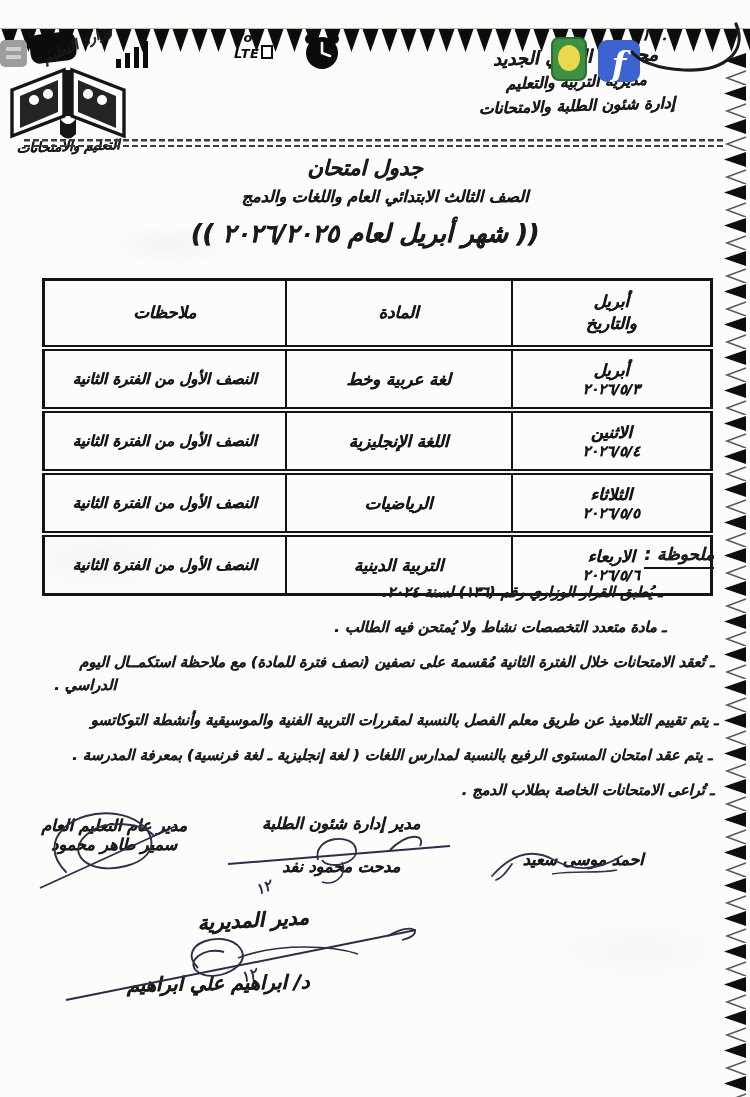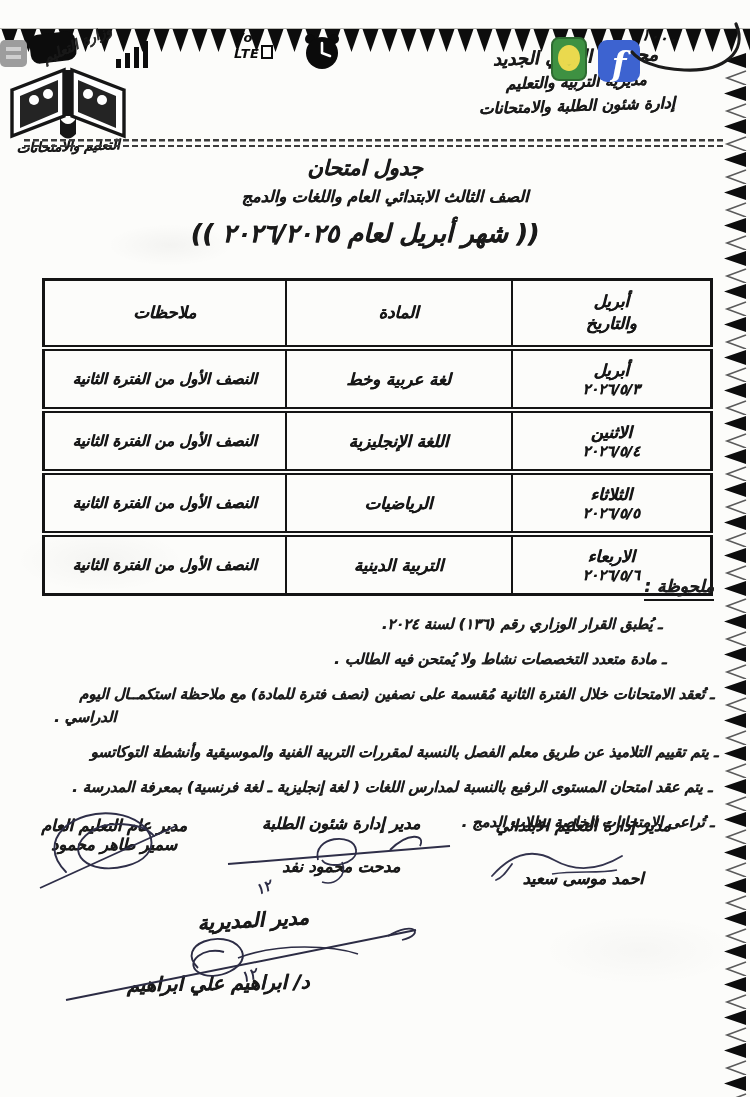--- a/index.html
+++ b/index.html
@@ -67,21 +67,21 @@
   .exam-table th,.exam-table td{text-align:center;vertical-align:middle;font-weight:bold;color:#171717;padding:2px;}
   .exam-table thead th{height:60px;font-size:16.5px;line-height:1.35;border-bottom:6px double #141414;}
   .exam-table tbody td{height:52px;}
   .exam-table tbody tr:not(:last-child) td{border-bottom:6px double #141414;}
   .day-name{font-size:16.5px;line-height:1.25;}
   .day-date{font-size:14.5px;letter-spacing:3px;}
   .subject-cell{font-size:16.5px;}
   .note-cell{font-size:15px;}
 
   
-  .notes-sec{left:28px;top:576px;width:696px;direction:rtl;font-weight:bold;color:#1d1d1d;}
+  .notes-sec{left:28px;top:544px;width:696px;direction:rtl;font-weight:bold;color:#1d1d1d;}
   .notes-heading{display:inline-block;font-size:17px;border-bottom:2.5px solid #151515;padding-bottom:3px;margin:0 10px 12px 0;}
   .note{font-size:14.6px;line-height:21px;margin-bottom:14px;white-space:nowrap;}
   .note.n1{margin-right:62px;}
   .note.n2{margin-right:58px;}
   .note.n3{margin-right:10px;margin-bottom:2px;}
   .note.n3b{text-align:left;margin-left:26px;}
   .note.n4{margin-right:6px;}
   .note.n5{margin-right:12px;}
   .note.n6{margin-right:10px;}
 
@@ -239,21 +239,20 @@
     <div class="note n1 heavy">ـ يُطبق القرار الوزاري رقم (١٣٦) لسنة ٢٠٢٤.</div>
     <div class="note n2 heavy">ـ مادة متعدد التخصصات نشاط ولا يُمتحن فيه الطالب .</div>
     <div class="note n3 heavy">ـ تُعقد الامتحانات خلال الفترة الثانية مُقسمة على نصفين (نصف فترة للمادة) مع ملاحظة استكمــال اليوم</div>
     <div class="note n3b heavy">الدراسي .</div>
     <div class="note n4 heavy">ـ يتم تقييم التلاميذ عن طريق معلم الفصل بالنسبة لمقررات التربية الفنية والموسيقية وأنشطة التوكاتسو</div>
     <div class="note n5 heavy">ـ يتم عقد امتحان المستوى الرفيع بالنسبة لمدارس اللغات ( لغة إنجليزية ـ لغة فرنسية) بمعرفة المدرسة .</div>
     <div class="note n6 heavy">ـ تُراعى الامتحانات الخاصة بطلاب الدمج .</div>
   </div>
 
   <div class="sign-col col-right">
-    <div class="sign-title heavy">مدير إدارة التعليم الابتدائي</div>
     <svg class="scribble scr-right" width="180" height="60">
       <path d="M10,42 Q40,8 72,26 T140,22 M30,30 C24,38 20,44 14,46" fill="none" stroke="#33334d" stroke-width="1.8" stroke-linecap="round"></path>
       <path d="M70,40 C95,36 115,40 135,36" fill="none" stroke="#33334d" stroke-width="1.6"></path>
     </svg>
     <div class="sign-name heavy">احمد موسى سعيد</div>
   </div>
 
   <div class="sign-col col-mid">
     <div class="sign-title heavy">مدير إدارة شئون الطلبة</div>
     <svg class="scribble scr-mid" width="235" height="80">

